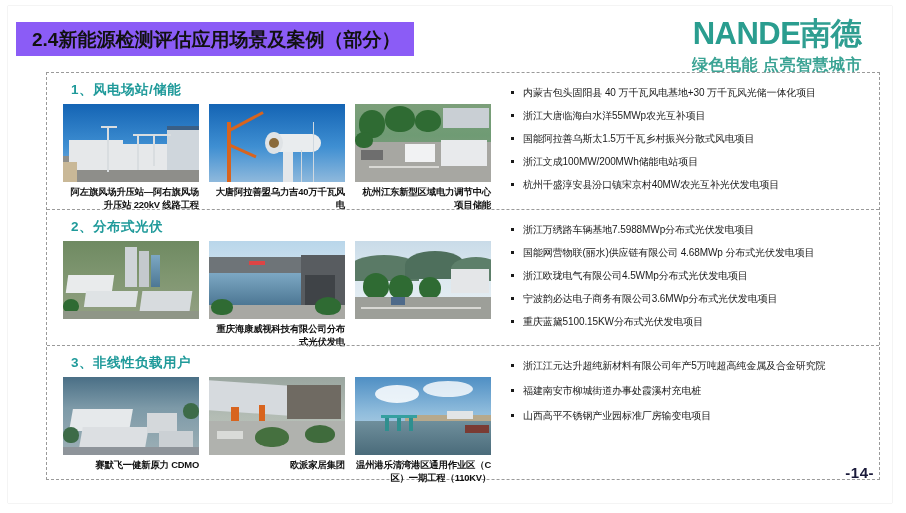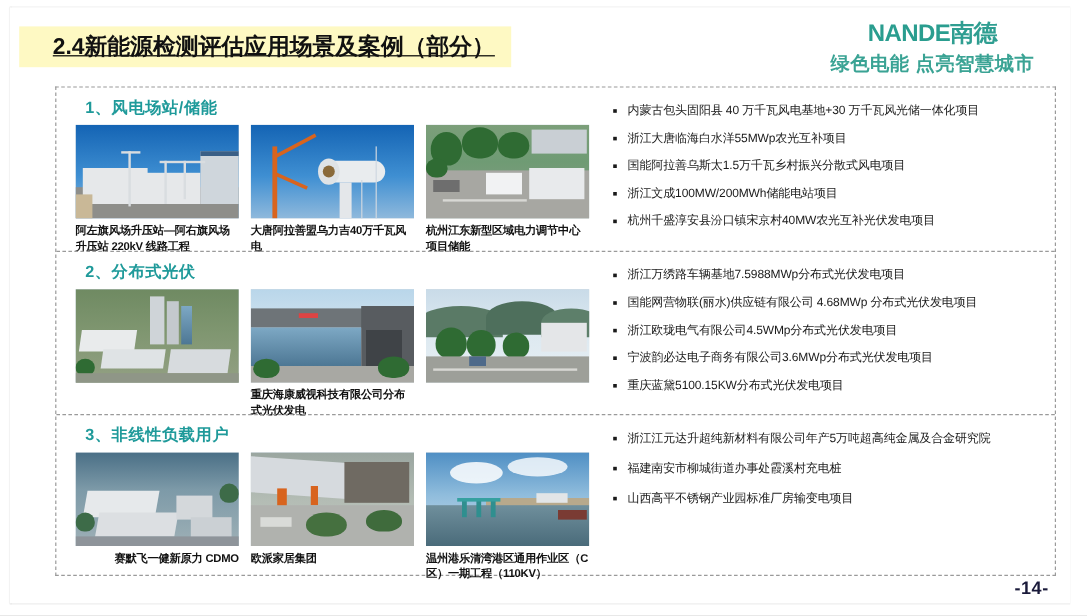--- a/index.html
+++ b/index.html
@@ -28,45 +28,44 @@
     box-shadow: 0 0 1px rgba(0,0,0,0.25);
     box-sizing: border-box;
   }
 
   
   .title-banner {
     position: absolute;
     left: 8px;
     top: 16px;
     height: 34px;
-    padding: 0 14px 0 28px;
-    background: #fef9c3;
+    padding: 0 14px 0 16px;
+    background: #8b5cf6;
     display: flex;
     align-items: center;
     box-sizing: border-box;
-    text-decoration: underline;
   }
   .title-banner .title-text {
     font-size: 19px;
     font-weight: bold;
     color: #111111;
     letter-spacing: 0px;
     white-space: nowrap;
     line-height: 1;
   }
 
   .logo-block {
     position: absolute;
     right: 20px;
     top: 12px;
     width: 190px;
     text-align: center;
   }
   .logo-word {
-    font-size: 20px;
+    font-size: 31px;
     font-weight: bold;
     color: #2a9d8f;
     letter-spacing: -0.5px;
     line-height: 1.05;
     white-space: nowrap;
   }
   .logo-word .cjk {
     color: #2f9e91;
   }
   .logo-tag {
@@ -134,21 +133,21 @@
     height: 78px;
     background: #c8d4dc;
     position: relative;
     overflow: hidden;
   }
   .thumb-cap {
     margin-top: 4px;
     font-size: 9.4px;
     font-weight: bold;
     color: #111111;
-    text-align: left;
+    text-align: right;
     line-height: 1.35;
     letter-spacing: -0.2px;
   }
   .cap-left {
     text-align: left;
   }
 
   
   ul.bullets {
     list-style: none;
@@ -172,21 +171,21 @@
     top: 4px;
     width: 3px;
     height: 3px;
     background: #1a1a1a;
   }
   .sec-3 ul.bullets li { margin-bottom: 13px; }
 
   .page-num {
     position: absolute;
     right: 18px;
-    bottom: 4px;
+    bottom: 22px;
     font-size: 15px;
     font-weight: bold;
     color: #1a1a3a;
     letter-spacing: 0.5px;
   }
   .sky-blue  { position:absolute; inset:0; background: linear-gradient(#1464b4 0%, #3f8fd2 55%, #8fb9dc 100%); }
   .sky-soft  { position:absolute; inset:0; background: linear-gradient(#b9d6ea 0%, #dbe9f2 60%, #eef3f6 100%); }
   .ground-gray{ position:absolute; left:0; right:0; bottom:0; background:#8e8e8a; }
   .water     { position:absolute; left:0; right:0; bottom:0; background: linear-gradient(#6f8f9c, #4a6b7a); }
   .bldg      { position:absolute; background:#e6e8ea; }

